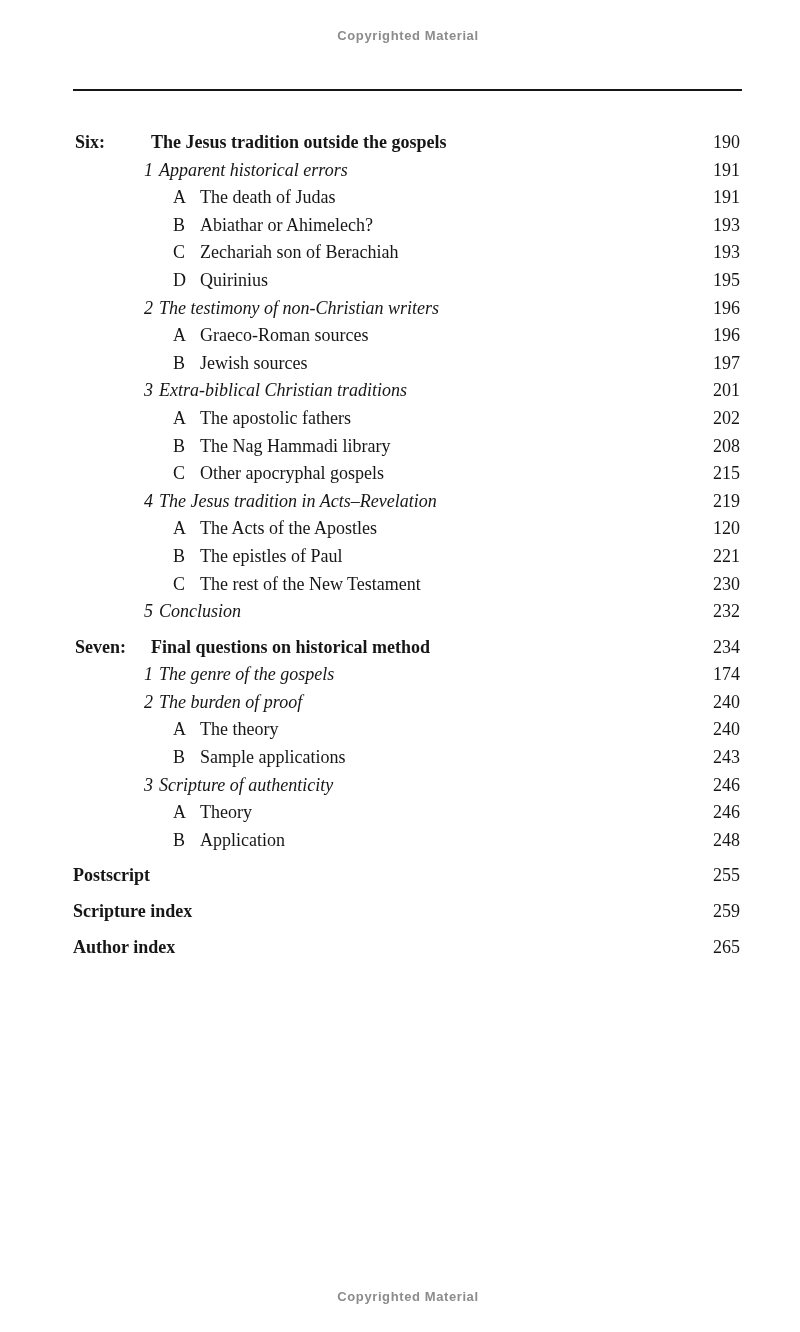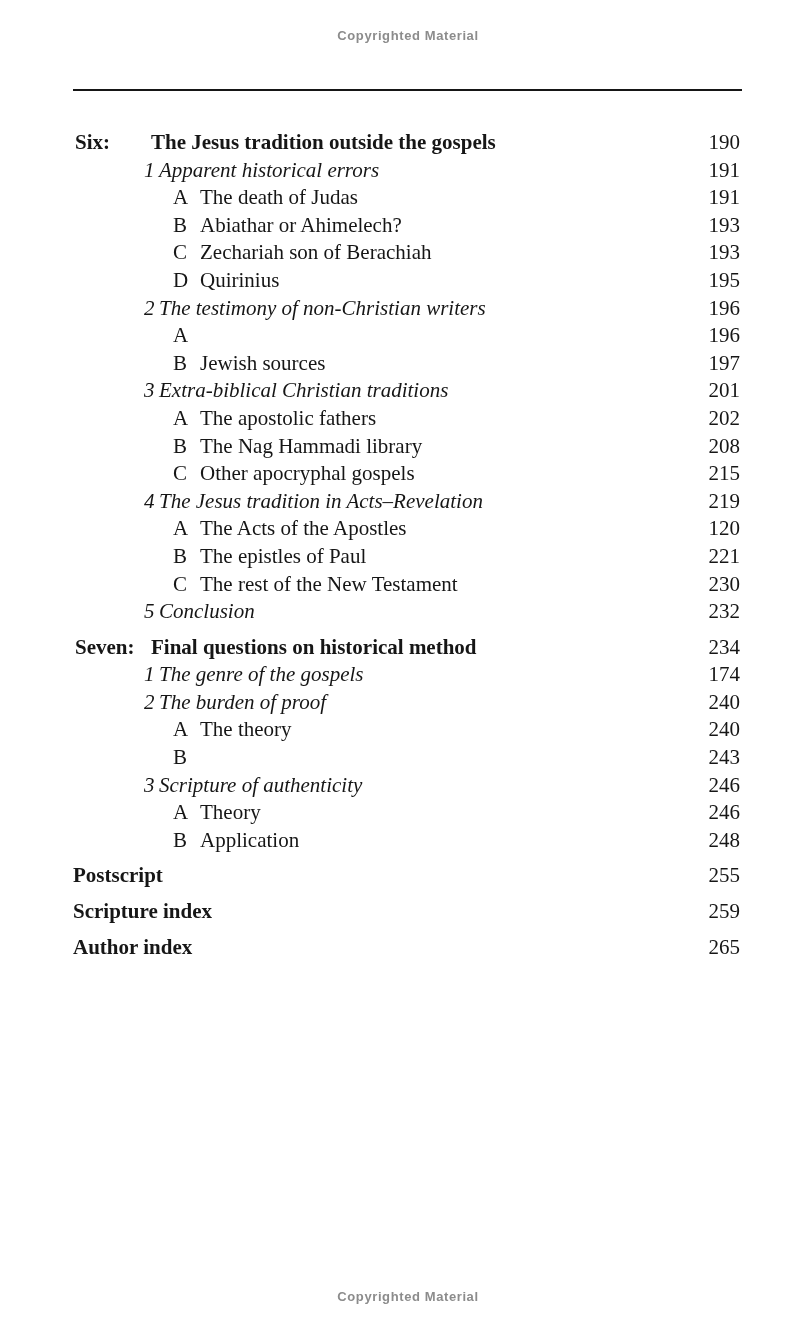--- a/index.html
+++ b/index.html
@@ -36,21 +36,21 @@
     top: 89px;
     width: 669px;
     height: 2px;
     background: #161616;
   }
   .toc {
     position: absolute;
     left: 73px;
     top: 129px;
     width: 667px;
-    font-size: 21px;
+    font-size: 18px;
     line-height: 27.6px;
   }
   .toc-section { margin-top: 8px; }
   .toc-section:first-child { margin-top: 0; }
   .row {
     display: flex;
     justify-content: space-between;
     align-items: baseline;
     white-space: nowrap;
   }
@@ -131,20 +131,21 @@
         <div class="row item level1 italic">
           <div class="left">
             <span class="marker">2</span>
             <span class="text">The testimony of non-Christian writers</span>
           </div>
           <span class="pagenum">196</span>
         </div>
         <div class="row item level2 roman">
           <div class="left">
             <span class="marker">A</span>
+            <span class="text">Graeco-Roman sources</span>
           </div>
           <span class="pagenum">196</span>
         </div>
         <div class="row item level2 roman">
           <div class="left">
             <span class="marker">B</span>
             <span class="text">Jewish sources</span>
           </div>
           <span class="pagenum">197</span>
         </div>
@@ -237,20 +238,21 @@
         <div class="row item level2 roman">
           <div class="left">
             <span class="marker">A</span>
             <span class="text">The theory</span>
           </div>
           <span class="pagenum">240</span>
         </div>
         <div class="row item level2 roman">
           <div class="left">
             <span class="marker">B</span>
+            <span class="text">Sample applications</span>
           </div>
           <span class="pagenum">243</span>
         </div>
         <div class="row item level1 italic">
           <div class="left">
             <span class="marker">3</span>
             <span class="text">Scripture of authenticity</span>
           </div>
           <span class="pagenum">246</span>
         </div>

